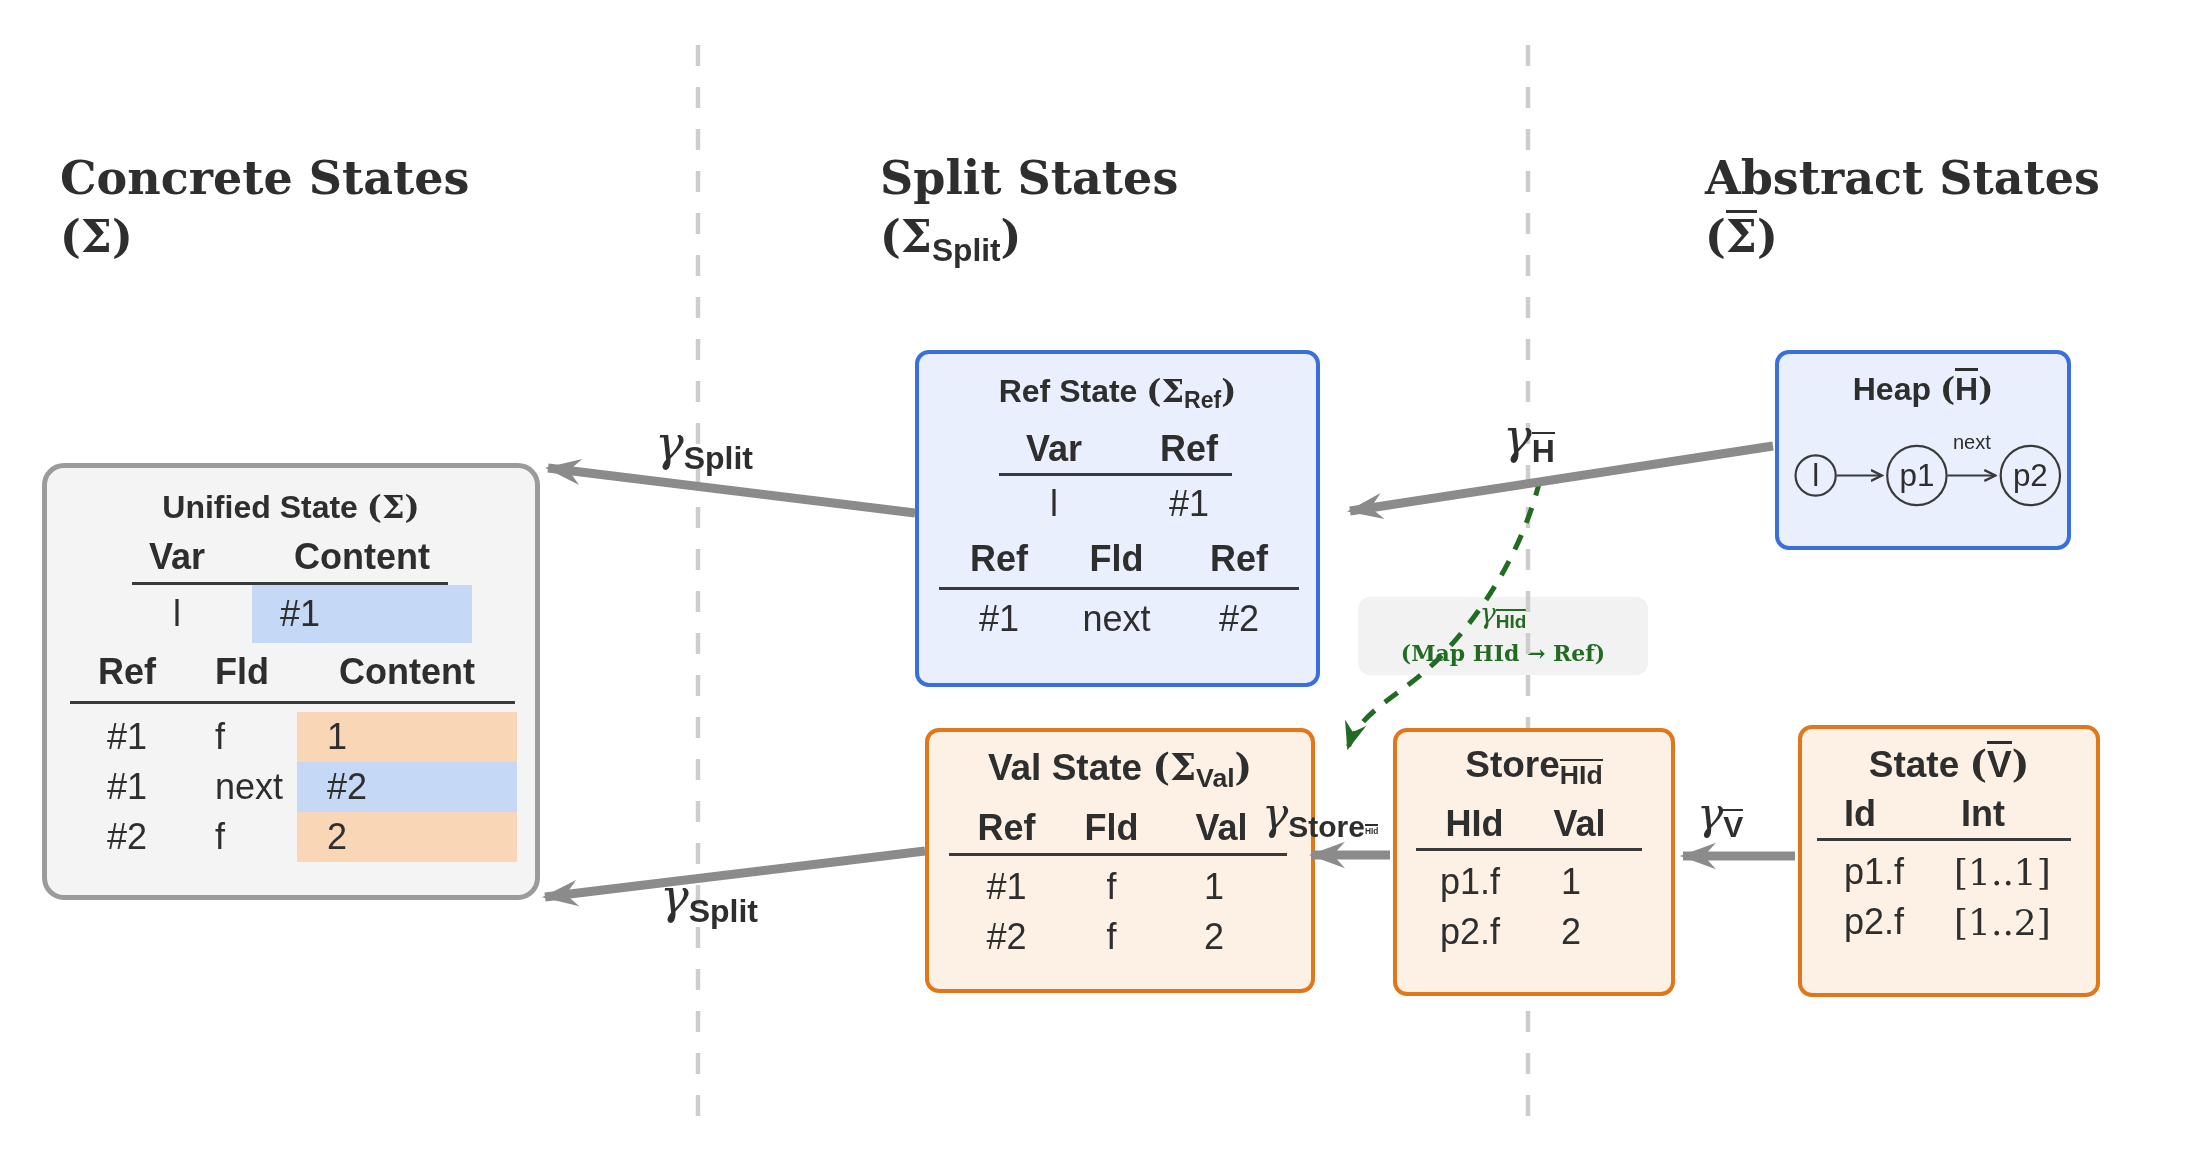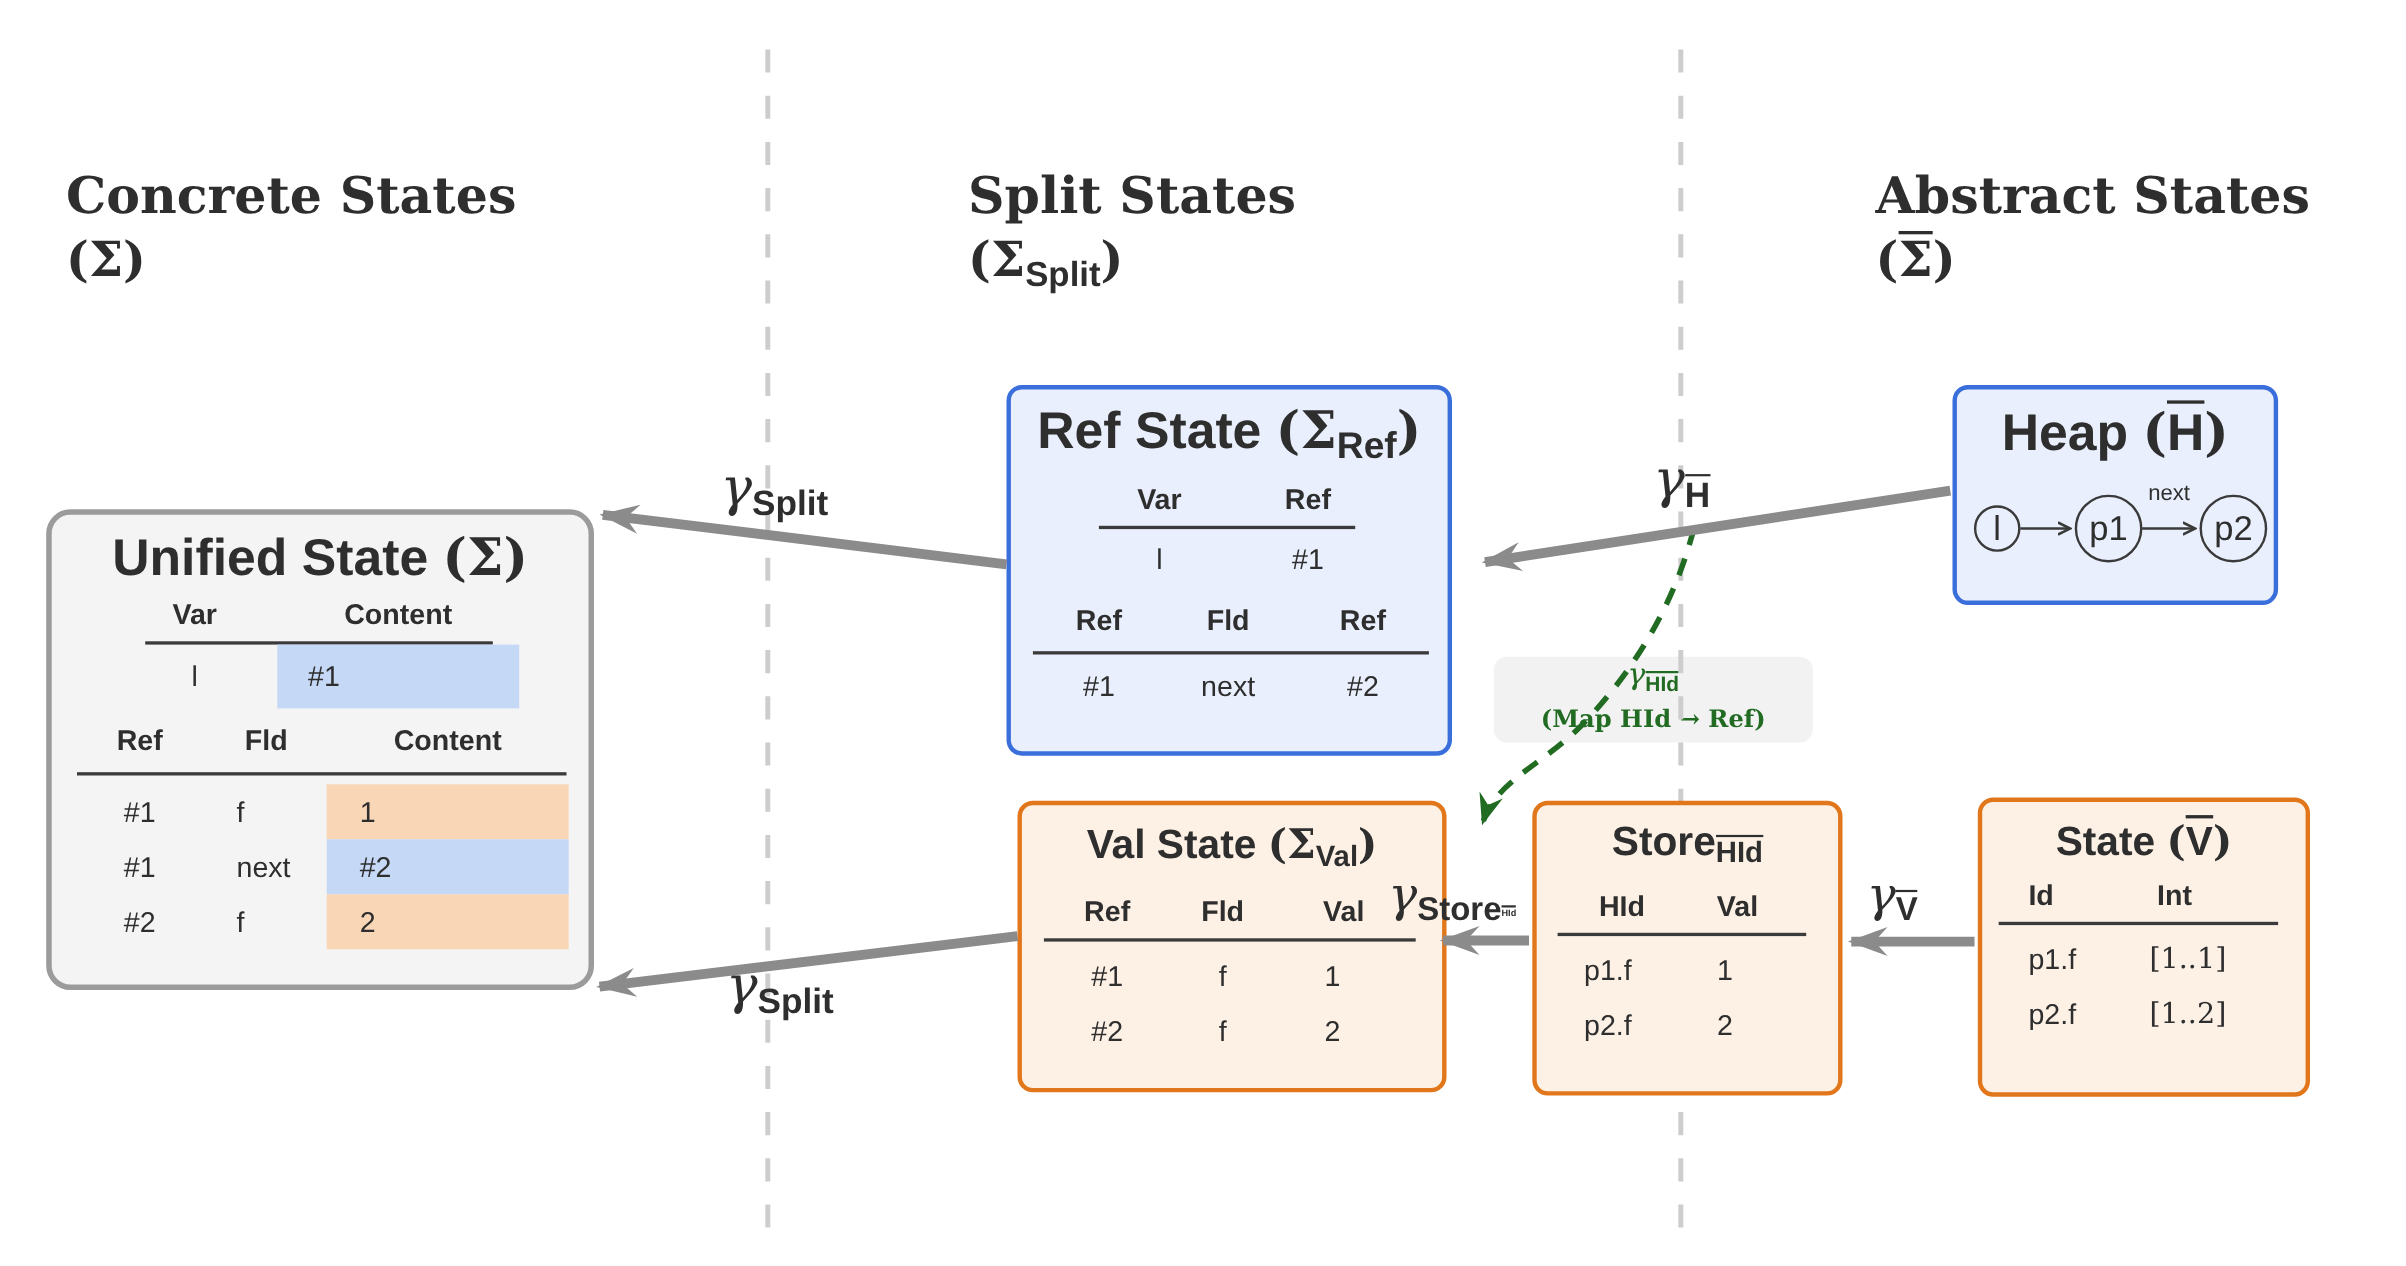--- a/index.html
+++ b/index.html
@@ -18,30 +18,30 @@
     font-family:"DejaVu Serif", serif; font-weight:600; }
   .ch1 { font-size:46px; line-height:56px; }
   .ch2 { font-size:44px; line-height:54px; margin-top:4px; }
 
   
   .box { position:absolute; box-sizing:border-box; }
   .box.gray   { background:#f4f4f4; border:5px solid #9b9b9b; border-radius:22px; }
   .box.blue   { background:#e9effc; border:4px solid #3a6fdb; border-radius:14px; }
   .box.orange { background:#fdf1e5; border:4px solid #e2761b; border-radius:14px; }
 
-  .btitle { text-align:center; font-weight:bold; font-size:47px; line-height:50px; }
+  .btitle { text-align:center; font-weight:bold; font-size:32px; line-height:50px; }
   .ser { font-family:"DejaVu Serif", serif; }
   .sub  { font-size:0.72em; font-weight:bold; font-style:normal;
           font-family:"Liberation Sans", sans-serif; vertical-align:-0.28em; }
   .sub2 { font-size:0.52em; font-weight:bold; font-style:normal;
           font-family:"Liberation Sans", sans-serif; vertical-align:-0.55em; }
   .ov  { display:inline-block; border-top:3px solid currentColor; padding-top:2px; line-height:1.0; }
   .ov2 { display:inline-block; border-top:2.5px solid currentColor; padding-top:1px; line-height:1.0; }
 
-  .trow { display:grid; align-items:center; font-size:26px; }
+  .trow { display:grid; align-items:center; font-size:36px; }
   .thead { font-weight:bold; }
   .cell { white-space:nowrap; }
   .c-center { text-align:center; }
   .rule { border-top:3px solid #3a3a3a; height:0; }
   .hl { display:flex; align-items:center; height:100%; }
   .hl[data-hl="blue"]   { background:#c5d9f6; }
   .hl[data-hl="orange"] { background:#f9d6b5; }
 
   
   .lbl { position:absolute; white-space:nowrap; }

